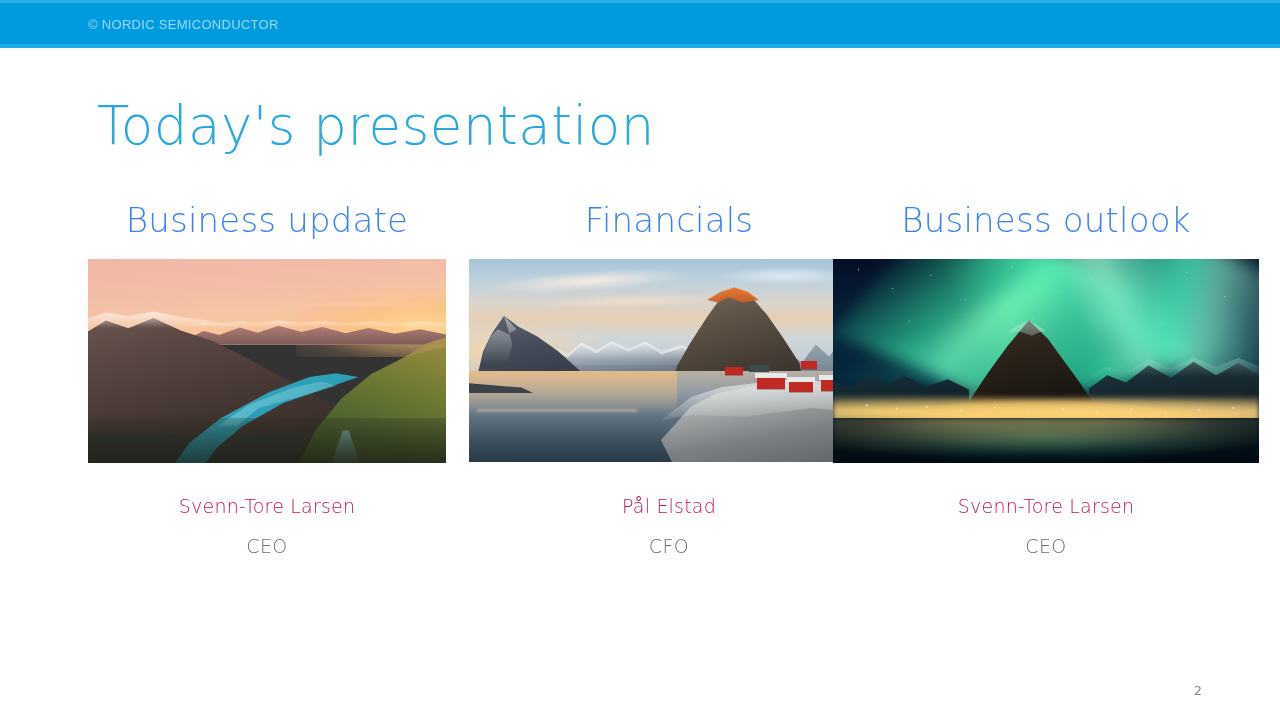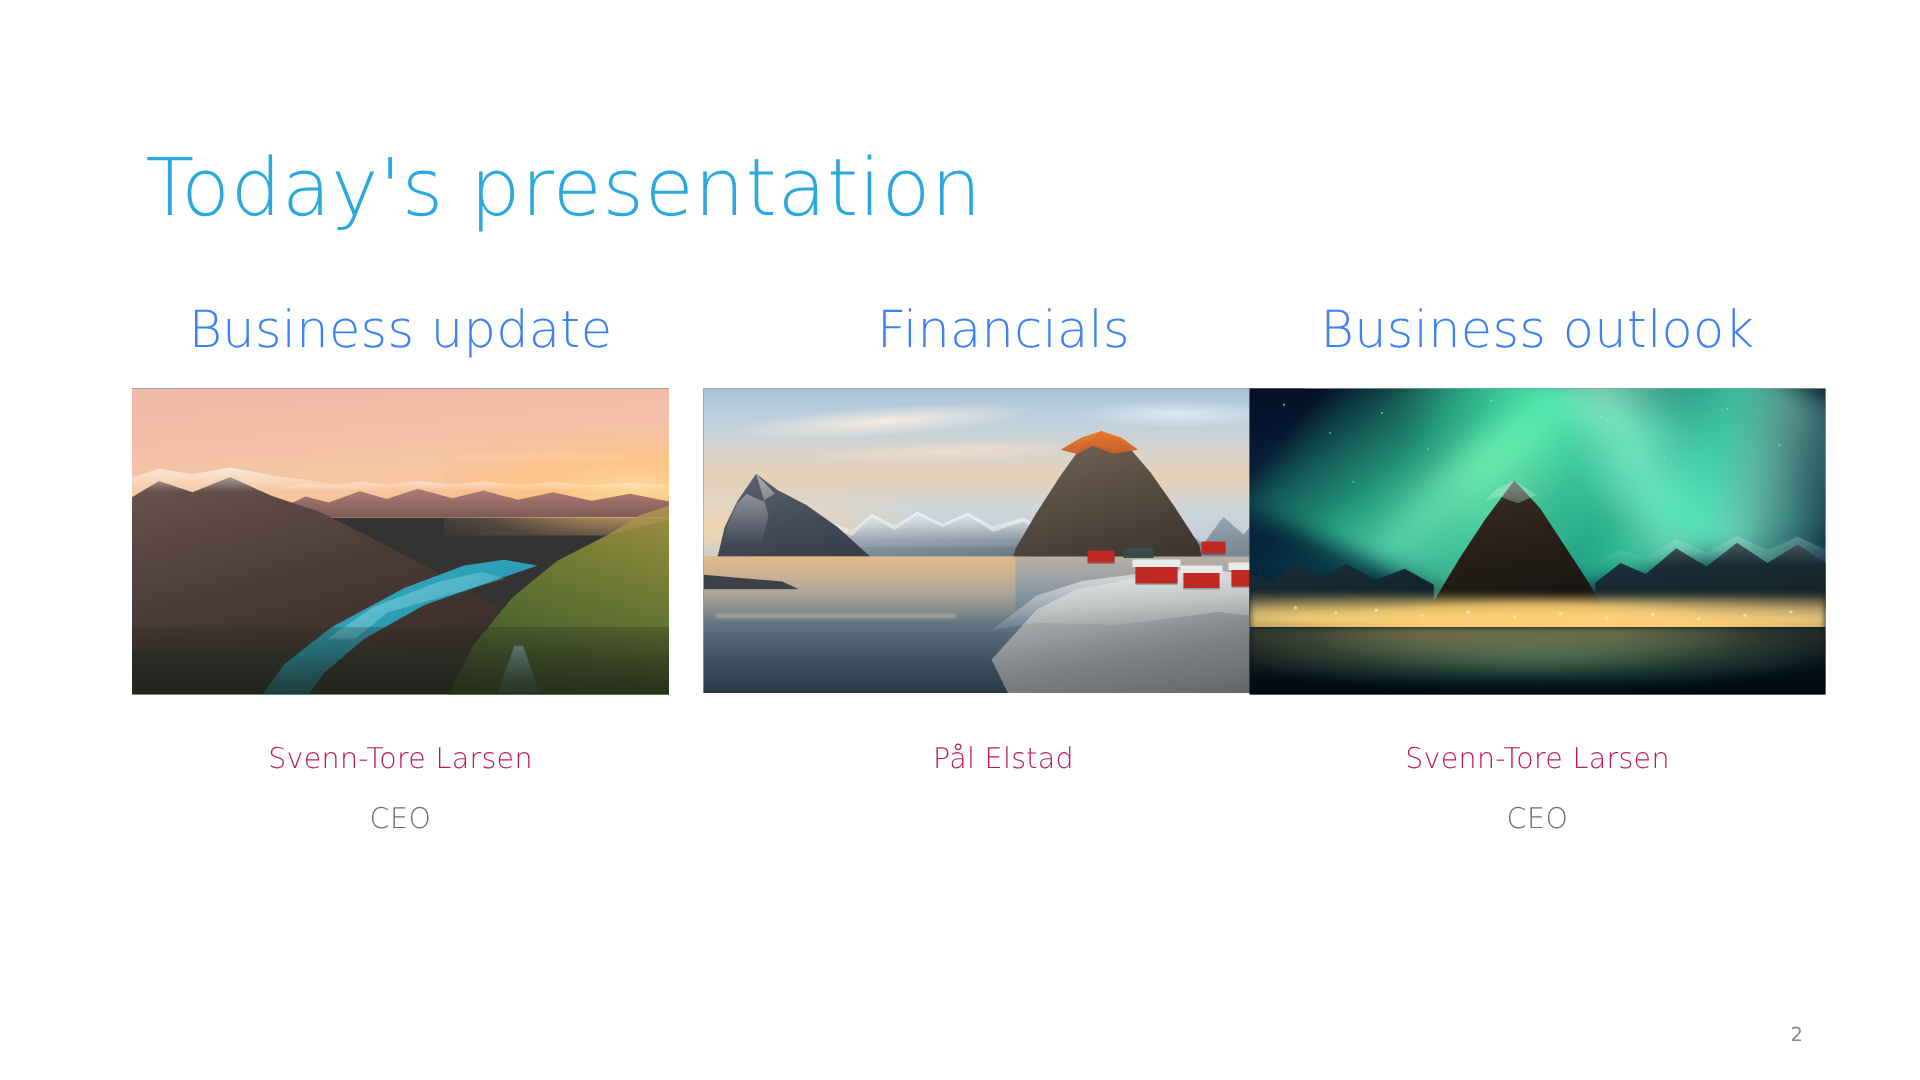--- a/index.html
+++ b/index.html
@@ -75,21 +75,21 @@
     left: 0;
     top: 205px;
     width: 1280px;
   }
   .column {
     position: absolute;
     top: 0;
   }
   .col-1 { left: 88px;  width: 358px; }
   .col-2 { left: 469px; width: 400px; }
-  .col-3 { left: 833px; width: 384px; }
+  .col-3 { left: 833px; width: 426px; }
 
   .col-heading {
     text-align: center;
     font-size: 34px;
     font-weight: 300;
     line-height: 30px;
     color: #3b82f6;
     letter-spacing: 0.2px;
     font-family: "DejaVu Sans", sans-serif;
     white-space: nowrap;
@@ -576,20 +576,25 @@
       radial-gradient(ellipse at 64% 4%, rgba(255,200,110,0.3), rgba(255,180,90,0) 60%),
       radial-gradient(ellipse at 50% 42%, rgba(40,210,170,0.30), rgba(30,180,160,0) 70%);
     filter: blur(2px);
   }
 </style>
 </head>
 <body>
 
 <div class="slide">
 
+  <div class="header-bar">
+    <div class="top-sheen"></div>
+    <div class="bottom-sheen"></div>
+    <div class="copyright">© NORDIC SEMICONDUCTOR</div>
+  </div>
 
   <div class="slide-title">Today's presentation</div>
 
   <div class="columns">
 
     <div class="column col-1">
       <div class="col-heading">Business update</div>
       <div class="photo">
         <div class="ph p1-sky"></div>
         <div class="p1-sunglow"></div>
@@ -634,20 +639,21 @@
           <div class="p2-cabin roof-white" style="left:72%;top:58%;width:7%;height:6%;"></div>
           <div class="p2-cabin roof-white" style="left:80%;top:60%;width:6%;height:5.5%;"></div>
           <div class="p2-cabin roof-white" style="left:88%;top:59%;width:6%;height:6%;"></div>
           <div class="p2-cabin" style="left:64%;top:53%;width:4.5%;height:4%;"></div>
           <div class="p2-cabin" style="left:83%;top:50%;width:4%;height:4%;"></div>
           <div class="p2-cabin-dark" style="left:70%;top:52%;width:5%;height:3.5%;"></div>
           <div class="p2-cabin-dark" style="left:92%;top:52%;width:5%;height:3.2%;"></div>
         </div>
       </div>
       <div class="person-name">Pål Elstad</div>
+      <div class="person-role">CFO</div>
     </div>
 
     <div class="column col-3">
       <div class="col-heading">Business outlook</div>
       <div class="photo">
         <div class="ph p3-sky"></div>
         <div class="p3-stars"></div>
         <div class="p3-aurora1"></div>
         <div class="p3-aurora2"></div>
         <div class="p3-aurora3"></div>

